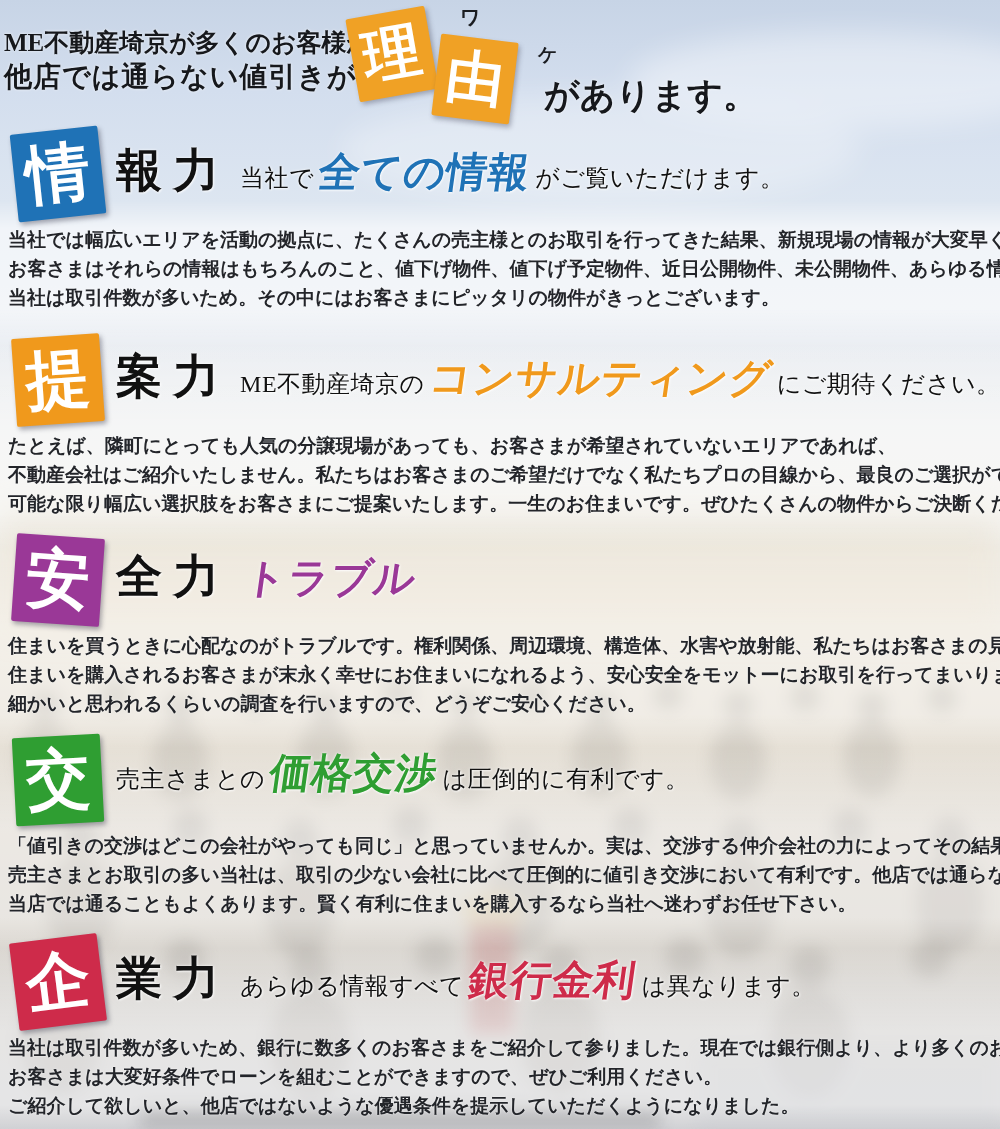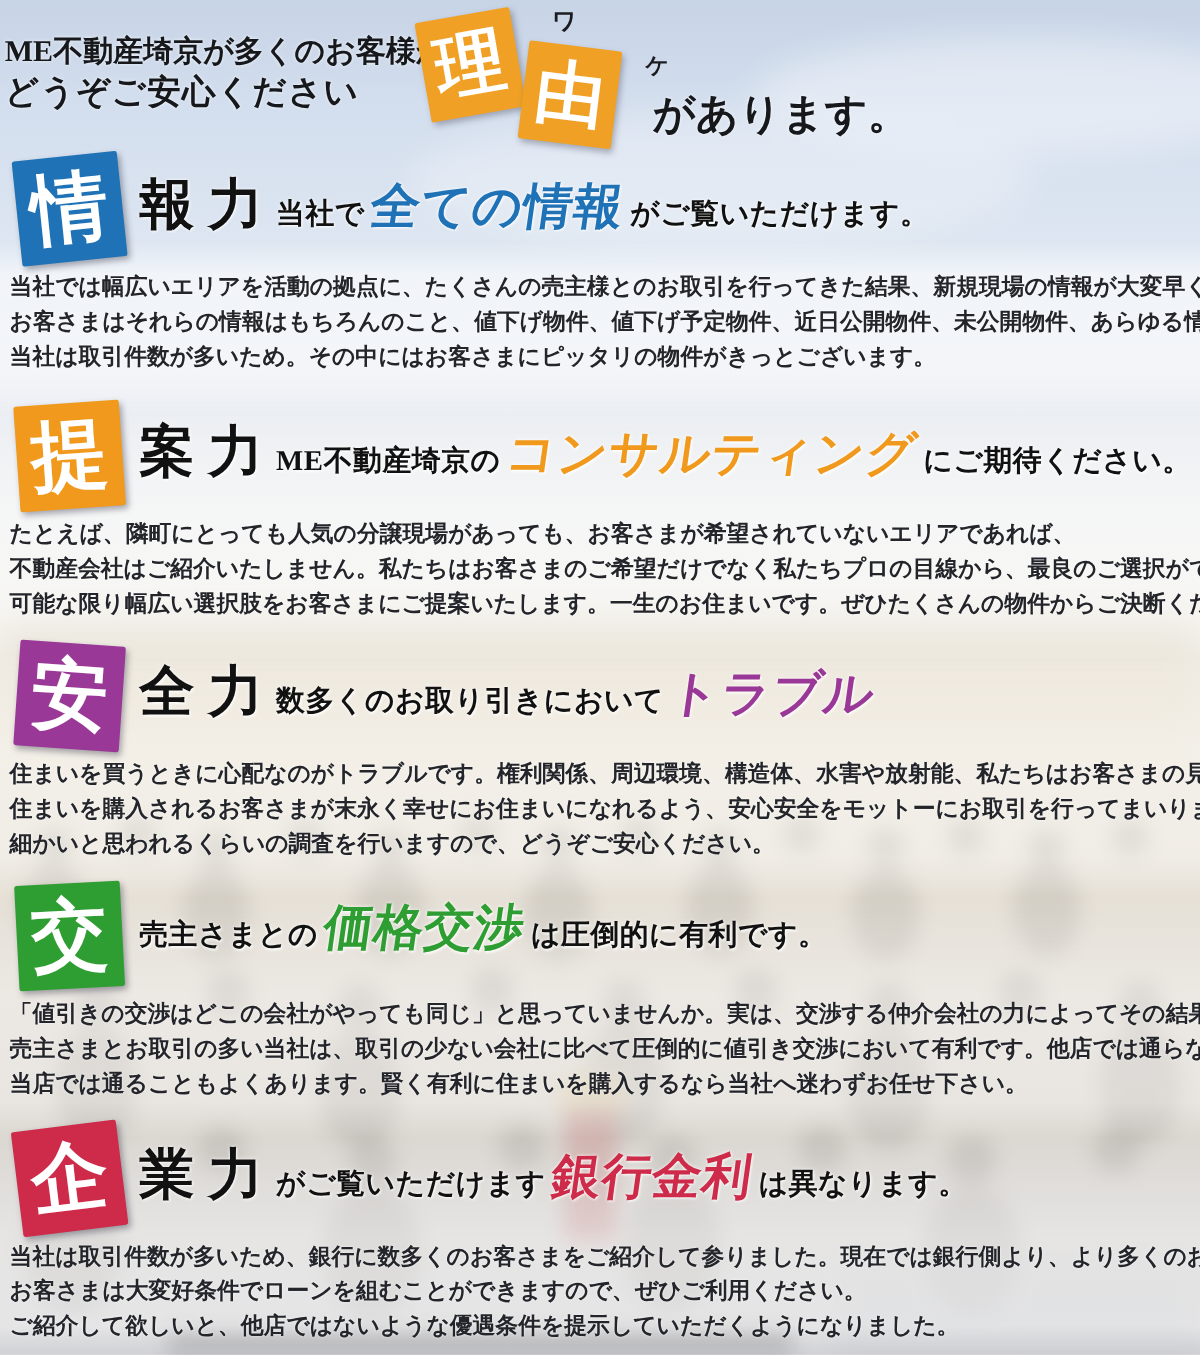--- a/index.html
+++ b/index.html
@@ -41,22 +41,22 @@
 
   
   .section{position:absolute;left:0;width:1000px;}
   .sq{position:absolute;left:14px;top:0;width:88px;height:88px;border-radius:2px;
       box-shadow:2px 3px 5px rgba(40,40,60,.4);display:flex;align-items:center;justify-content:center;}
   .sq-char{color:#fff;font-size:64px;font-weight:bold;line-height:1;}
   .rot-a{transform:rotate(-6deg);} .rot-b{transform:rotate(-4deg);}
   .rot-c{transform:rotate(4deg);}  .rot-d{transform:rotate(-3deg);} .rot-e{transform:rotate(-7deg);}
   .heading{position:absolute;left:116px;top:10px;display:flex;align-items:baseline;
            white-space:nowrap;color:#111;text-shadow:0 0 3px rgba(255,255,255,.85),1px 1px 2px rgba(255,255,255,.7);}
-  .rest{font-size:46px;font-weight:bold;letter-spacing:.24em;margin-right:0;}
-  .pre,.post{font-size:24px;font-weight:bold;letter-spacing:.02em;}
+  .rest{font-size:46px;font-weight:bold;letter-spacing:.24em;margin-right:10px;}
+  .pre,.post{font-size:24px;font-weight:normal;letter-spacing:.02em;}
   .accent{font-size:41px;font-weight:bold;display:inline-block;transform:skewX(-8deg);
           margin:0 5px;letter-spacing:.02em;}
   .body{position:absolute;left:8px;top:95px;width:986px;font-size:19px;font-weight:600;
         line-height:29px;color:#23252a;text-shadow:0 0 2px rgba(255,255,255,.8);}
   .bline{white-space:nowrap;}
   .s0{top:130px;} .s1{top:336px;} .s2{top:536px;} .s3{top:736px;} .s4{top:938px;}
 </style>
 </head>
 <body>
 
@@ -142,21 +142,21 @@
       <rect x="140" y="1108" width="520" height="18" fill="#2f2f33" opacity=".8"></rect>
       <rect x="700" y="1050" width="300" height="79" fill="#a9adb8" opacity=".5"></rect>
     </g>
   </svg>
   <div class="wash"></div>
 
   <div class="content">
 
     <div>
       <div class="hline hline1">ME不動産埼京が多くのお客様から</div>
-      <div class="hline hline2">どうぞご安心ください</div>
+      <div class="hline hline2">他店では通らない値引きが</div>
       <div class="rsq rsq1" style="background: rgb(240, 161, 37);">
         <span class="rch">理</span>
       </div>
       <div class="rsq rsq2" style="background: rgb(240, 161, 37);">
         <span class="rch">由</span>
       </div>
       <div class="furi furi1">ワ</div>
       <div class="furi furi2">ケ</div>
       <div class="hsuffix">があります。</div>
     </div>
@@ -194,21 +194,20 @@
         <div class="bline">可能な限り幅広い選択肢をお客さまにご提案いたします。一生のお住まいです。ぜひたくさんの物件からご決断ください。</div>
       </div>
     </div>
 
     <div class="section s2">
       <div class="sq rot-c" style="background: rgb(154, 56, 151);">
         <span class="sq-char">安</span>
       </div>
       <div class="heading">
         <span class="rest">全力</span>
-        <span class="pre">数多くのお取り引きにおいて</span>
         <span class="accent" style="color: rgb(154, 56, 151);">トラブル</span>
       </div>
       <div class="body">
         <div class="bline">住まいを買うときに心配なのがトラブルです。権利関係、周辺環境、構造体、水害や放射能、私たちはお客さまの見方です。</div>
         <div class="bline">住まいを購入されるお客さまが末永く幸せにお住まいになれるよう、安心安全をモットーにお取引を行ってまいります。</div>
         <div class="bline">細かいと思われるくらいの調査を行いますので、どうぞご安心ください。</div>
       </div>
     </div>
 
     <div class="section s3">
@@ -226,21 +225,21 @@
         <div class="bline">当店では通ることもよくあります。賢く有利に住まいを購入するなら当社へ迷わずお任せ下さい。</div>
       </div>
     </div>
 
     <div class="section s4">
       <div class="sq rot-e" style="background: rgb(206, 43, 74);">
         <span class="sq-char">企</span>
       </div>
       <div class="heading">
         <span class="rest">業力</span>
-        <span class="pre">がご覧いただけます</span>
+        <span class="pre">あらゆる情報すべて</span>
         <span class="accent" style="color: rgb(206, 43, 74);">銀行金利</span>
         <span class="post">は異なります。</span>
       </div>
       <div class="body">
         <div class="bline">当社は取引件数が多いため、銀行に数多くのお客さまをご紹介して参りました。現在では銀行側より、より多くのお客さまを</div>
         <div class="bline">お客さまは大変好条件でローンを組むことができますので、ぜひご利用ください。</div>
         <div class="bline">ご紹介して欲しいと、他店ではないような優遇条件を提示していただくようになりました。</div>
       </div>
     </div>
   </div>

